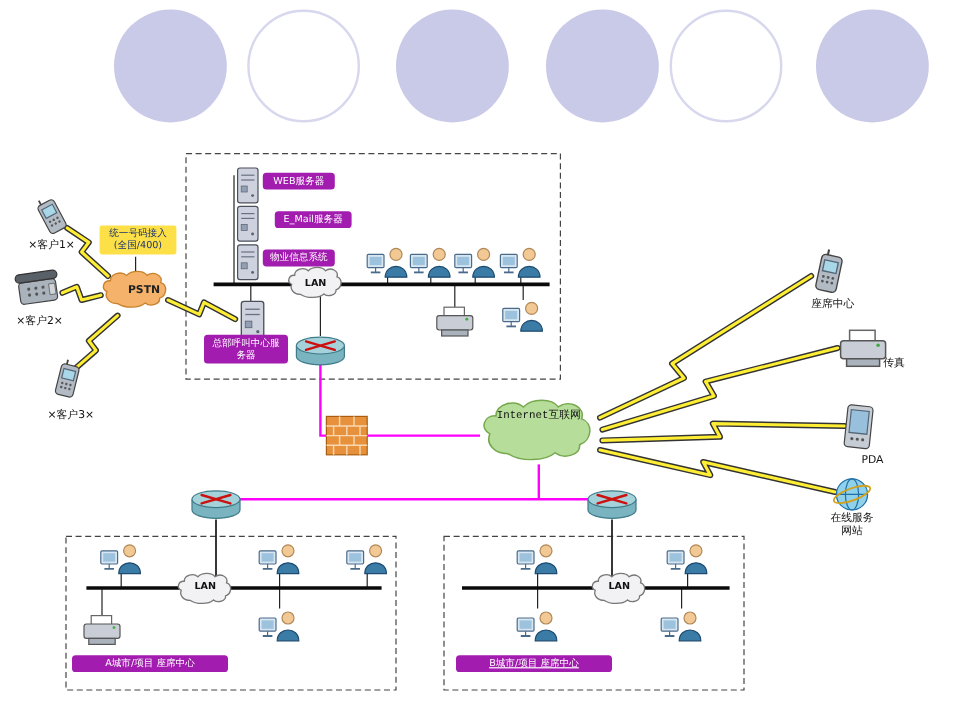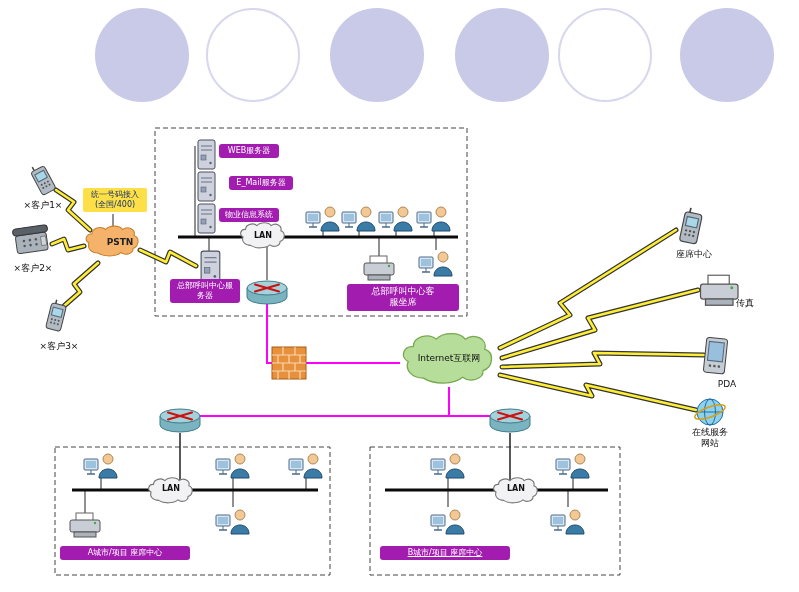--- a/index.html
+++ b/index.html
@@ -245,24 +245,22 @@
   <div class="lbl" style="left:14px; top:200px; width:58px;">×客户1×</div>
   <div class="lbl" style="left:4px; top:263px; width:58px;">×客户2×</div>
   <div class="lbl" style="left:30px; top:341px; width:58px;">×客户3×</div>
 
   <div class="lbl green" style="left:219px; top:144px; width:60px;">WEB服务器</div>
   <div class="lbl green" style="left:229px; top:176px; width:64px;">E_Mail服务器</div>
   <div class="lbl green" style="left:219px; top:208px; width:60px;">物业信息系统</div>
   <div class="lbl bold small" style="left:240px; top:231px; width:46px;">LAN</div>
   <div class="lbl green pre" style="left:170px; top:279px; width:70px;">总部呼叫中心服
 务器</div>
-  <div class="lbl green pre" style="left:347px; top:284px; width:112px; font-size:9px;">总部呼叫中心客
-服坐席</div>
-
-  <div class="lbl" style="left:399px; top:353px; width:100px;">Internet互联网</div>
+
+  <div class="lbl" style="left:399px; top:341px; width:100px;font-family:Liberation Mono, monospace;">Internet互联网</div>
 
   <div class="lbl" style="left:664px; top:249px; width:60px;">座席中心</div>
   <div class="lbl" style="left:704px; top:298px; width:50px;text-align:right;">传真</div>
   <div class="lbl" style="left:702px; top:379px; width:50px;">PDA</div>
   <div class="lbl pre" style="left:678px; top:427px; width:64px;">在线服务
 网站</div>
 
   <div class="lbl bold small" style="left:148px; top:484px; width:46px;">LAN</div>
   <div class="lbl bold small" style="left:493px; top:484px; width:46px;">LAN</div>
   <div class="lbl green" style="left:60px; top:546px; width:130px;">A城市/项目 座席中心</div>

